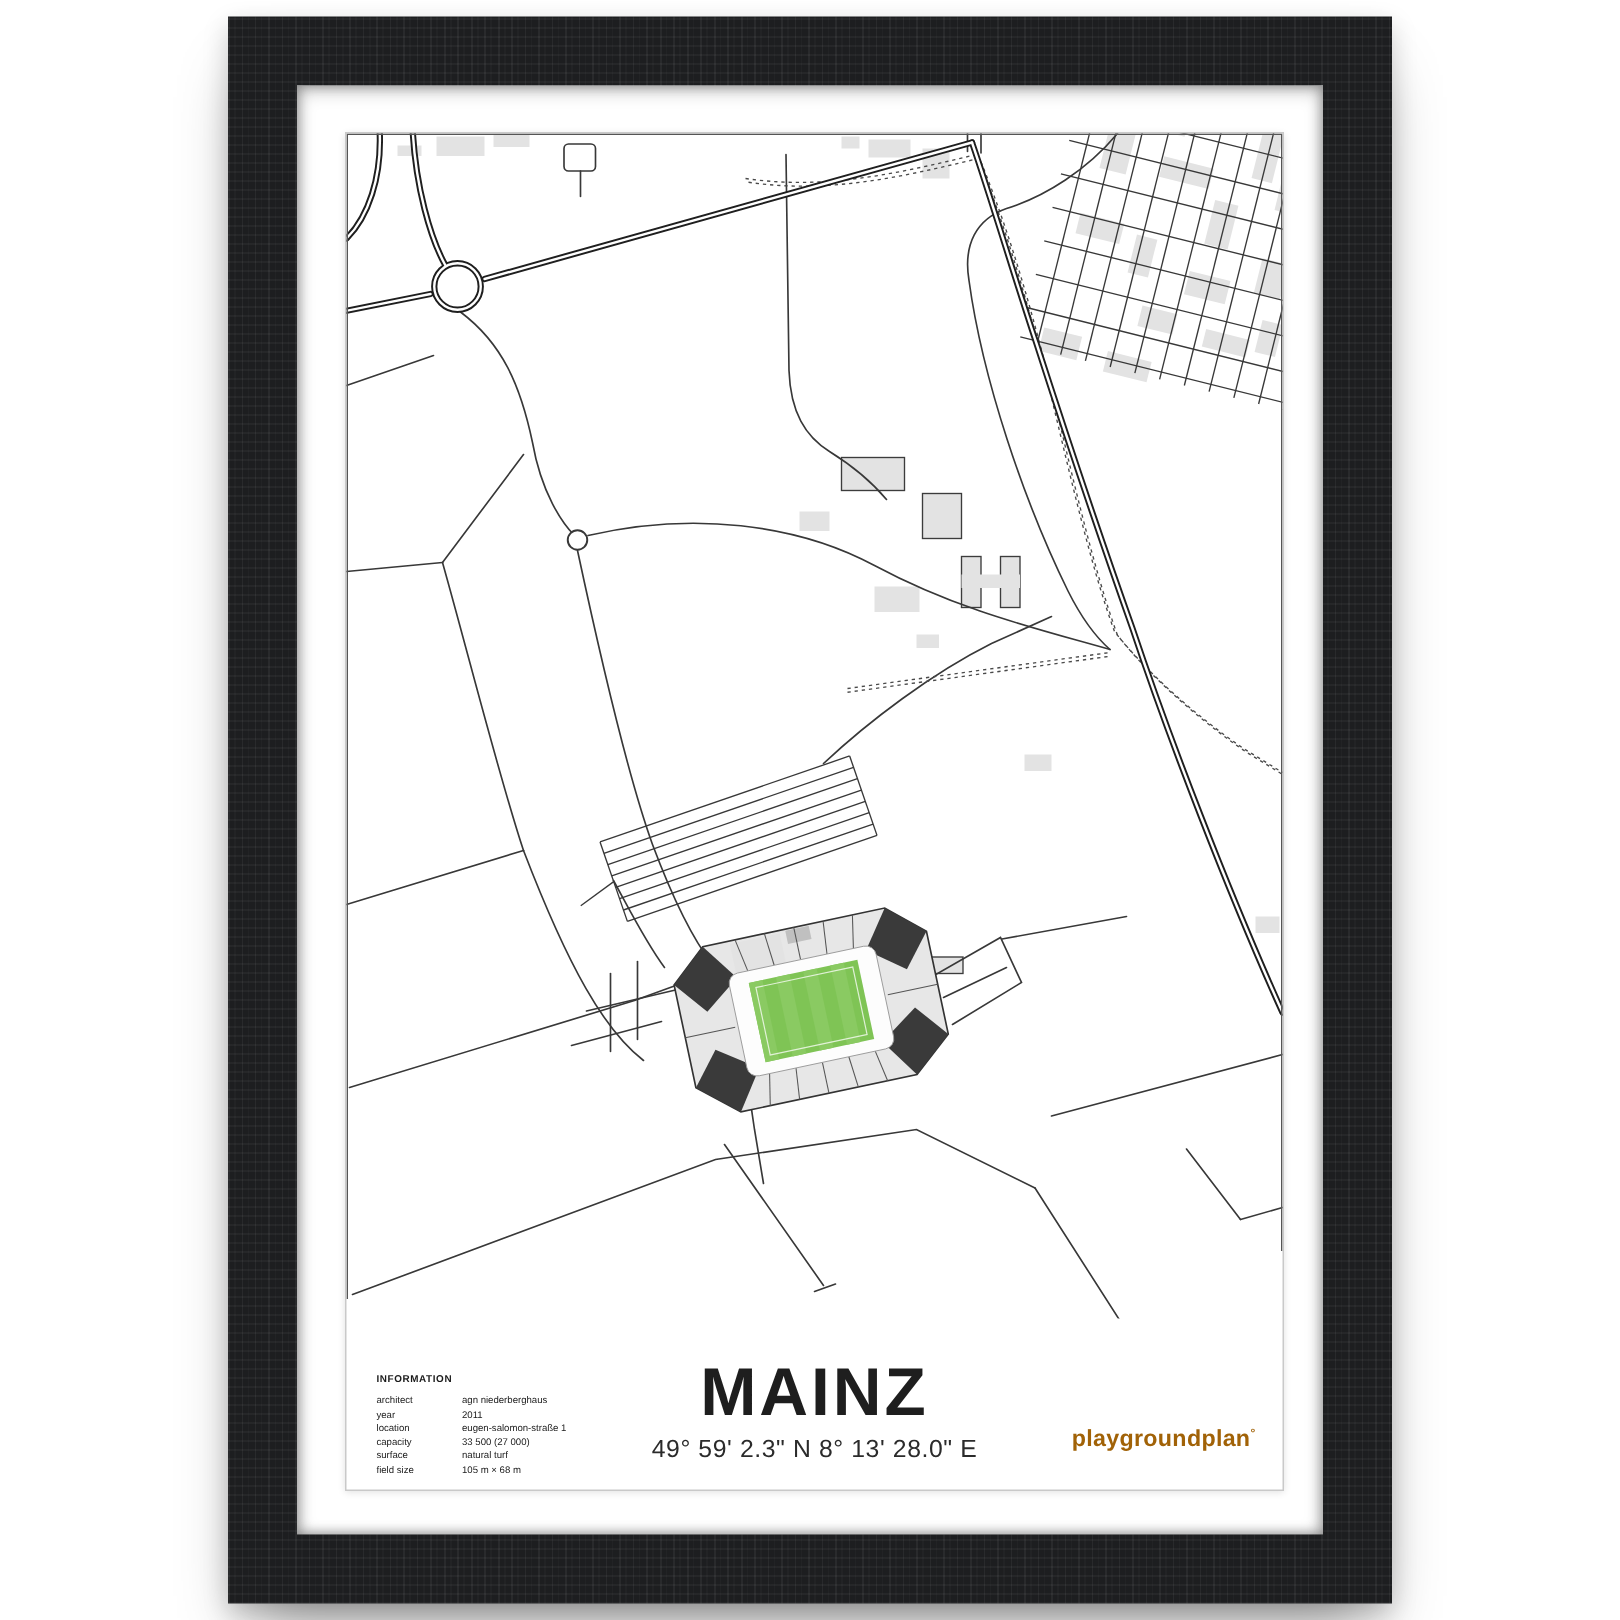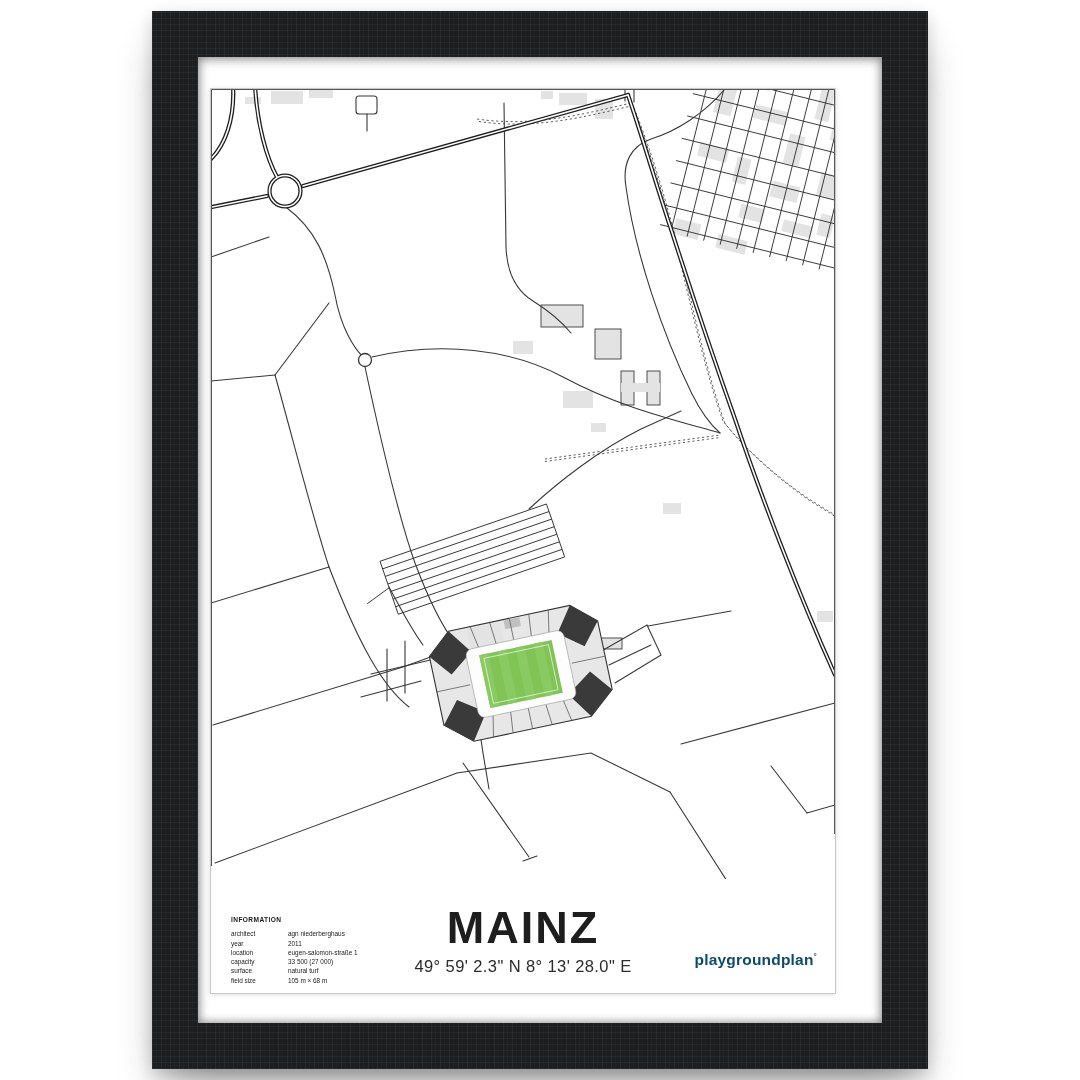--- a/index.html
+++ b/index.html
@@ -17,21 +17,21 @@
       repeating-linear-gradient(0deg, rgba(255,255,255,.04) 0 1px, rgba(0,0,0,0) 1px 6px),
       var(--frame,#1d1e20);
     box-shadow:0 24px 42px -14px rgba(0,0,0,.42), 0 6px 16px rgba(0,0,0,.18);
   }
   .mat{
     position:absolute;left:46px;top:46px;right:46px;bottom:46px;
     background:#ffffff;
     box-shadow:inset 0 3px 12px rgba(0,0,0,.28), inset 0 -2px 8px rgba(0,0,0,.14), inset 3px 0 8px rgba(0,0,0,.12), inset -3px 0 8px rgba(0,0,0,.12);
   }
   .paper{
-    position:absolute;left:12px;top:31px;width:624px;height:904px;
+    position:absolute;left:32px;top:31px;width:624px;height:904px;
     background:#ffffff;border:1px solid #c9c9c9;box-sizing:content-box;
     box-shadow:0 1px 5px rgba(0,0,0,.12);
   }
   .map-panel{position:absolute;left:0;top:0;width:624px;height:790px;}
   .map-panel svg{display:block;}
 
   
   .rd{stroke:var(--road,#383838);stroke-width:1.1;fill:none;stroke-linecap:round;}
   .rd-thin{stroke:var(--road,#383838);stroke-width:.9;fill:none;}
   .rdh-under{stroke:var(--road-heavy,#1f1f1f);stroke-width:4.2;fill:none;stroke-linecap:round;}
@@ -49,21 +49,21 @@
 
   
   .info{position:absolute;left:20px;top:826px;font-size:6.4px;line-height:9.3px;color:#1a1a1a;}
   .info .hdr{font-weight:700;letter-spacing:.4px;font-size:6.6px;margin-bottom:5px;}
   .info .row{display:flex;}
   .info .lbl{width:57px;}
   .info .val{white-space:nowrap;}
   .title-block{position:absolute;left:0;top:816px;width:100%;text-align:center;}
   .title{font-size:45px;line-height:46px;font-weight:600;letter-spacing:2px;color:#1e1e1e;}
   .coords{margin-top:6px;font-size:16.5px;letter-spacing:.4px;color:#2b2b2b;}
-  .brand{position:absolute;right:18px;top:862px;font-size:15.5px;font-weight:600;color:#0c4a6e;letter-spacing:.2px;}
+  .brand{position:absolute;right:18px;top:862px;font-size:15.5px;font-weight:600;color:#a16207;letter-spacing:.2px;}
   .brand sup{font-size:8px;vertical-align:super;}
 </style>
 </head>
 <body>
 
 <div class="frame">
   <div class="mat">
     <div class="paper">
 
       <div class="map-panel">

